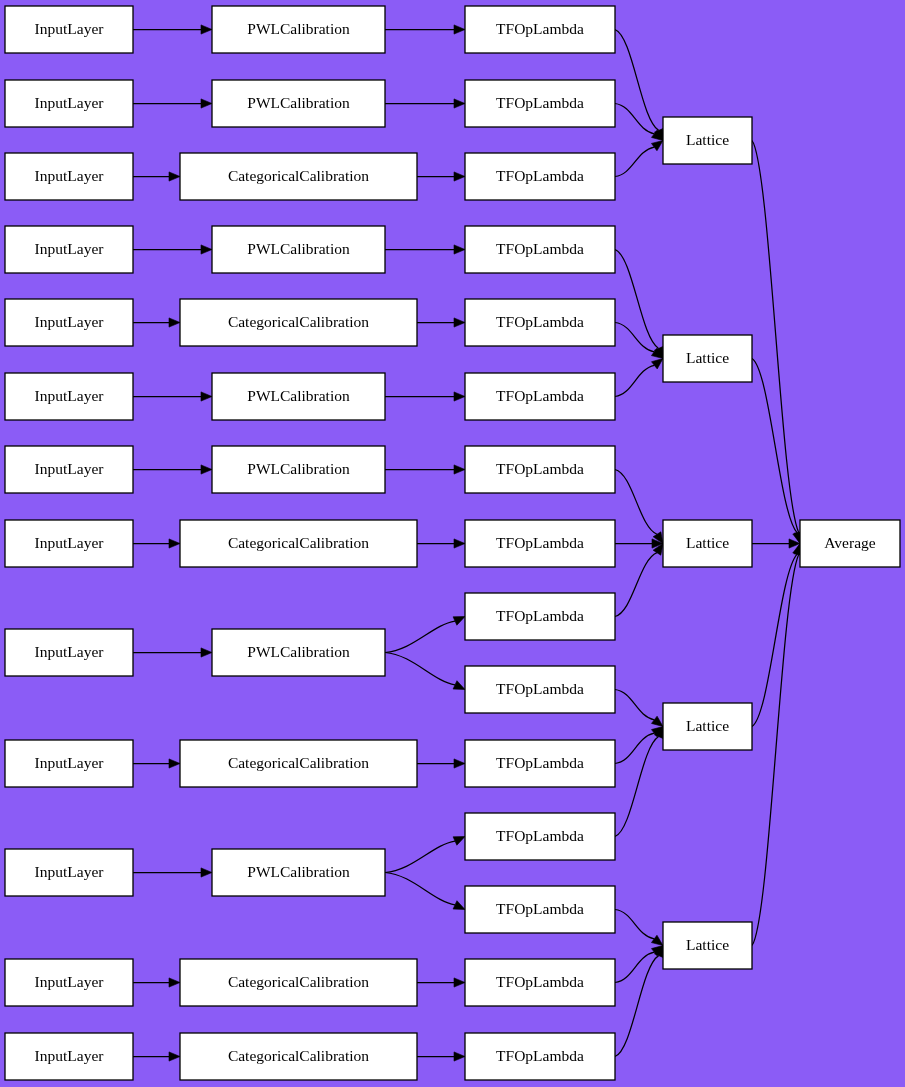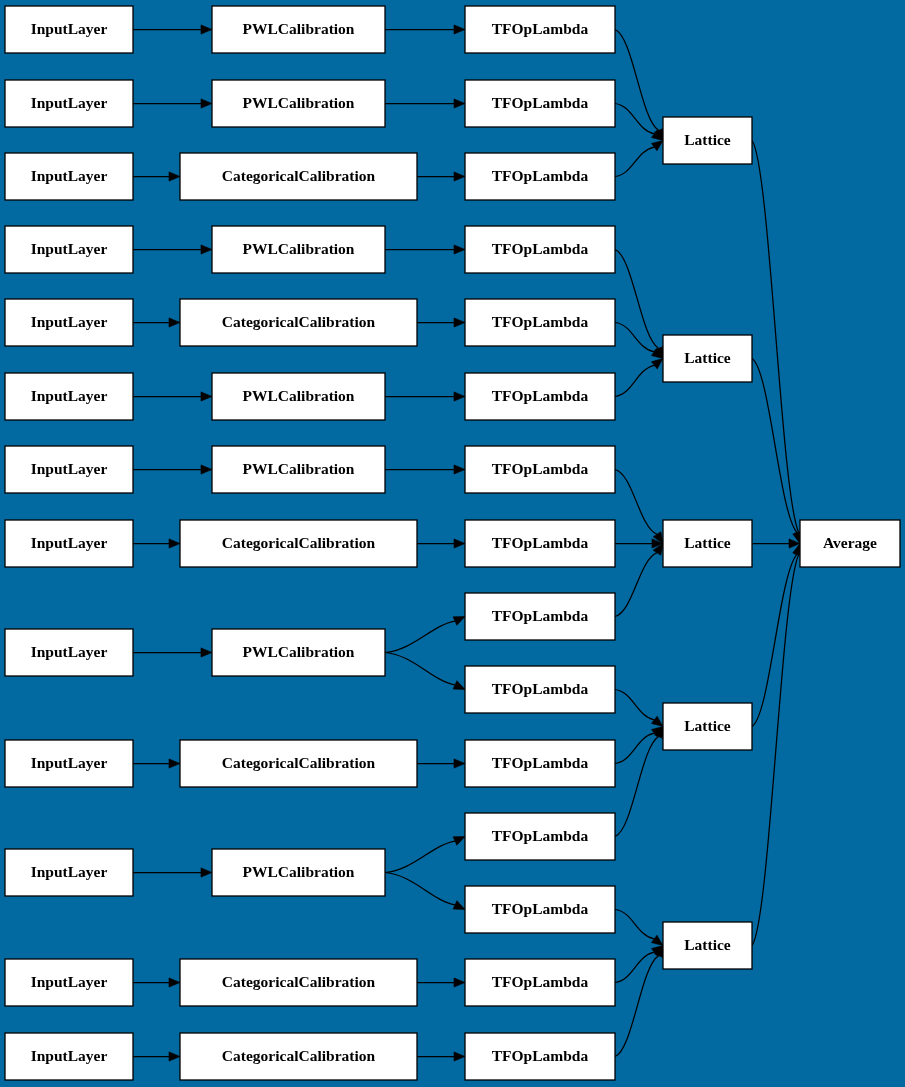--- a/index.html
+++ b/index.html
@@ -4,23 +4,22 @@
 <style>
   html, body {
     margin: 0;
     padding: 0;
     background: #ffffff;
   }
   #canvas {
     position: relative;
     width: 905px;
     height: 1087px;
-    background: #0369a1;
+    background: #8b5cf6;
     font-family: "Liberation Serif", "DejaVu Serif", serif;
-    font-weight: bold;
   }
   svg.graph {
     display: block;
     width: 905px;
     height: 1087px;
   }
   .node-box {
     fill: #ffffff;
     stroke: #000000;
     stroke-width: 1.3;

